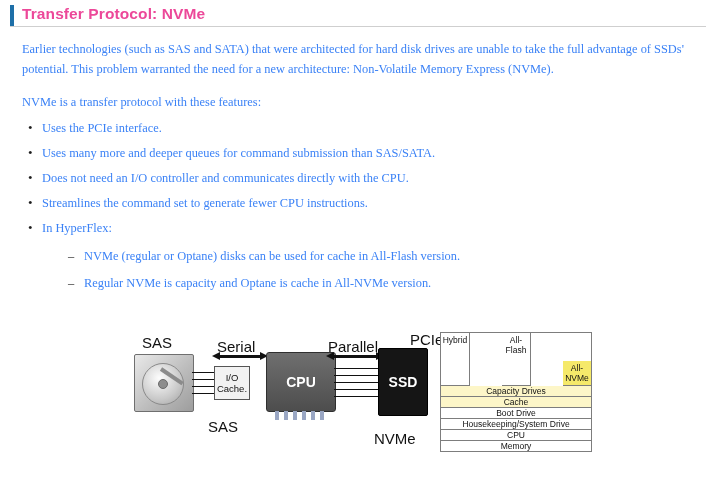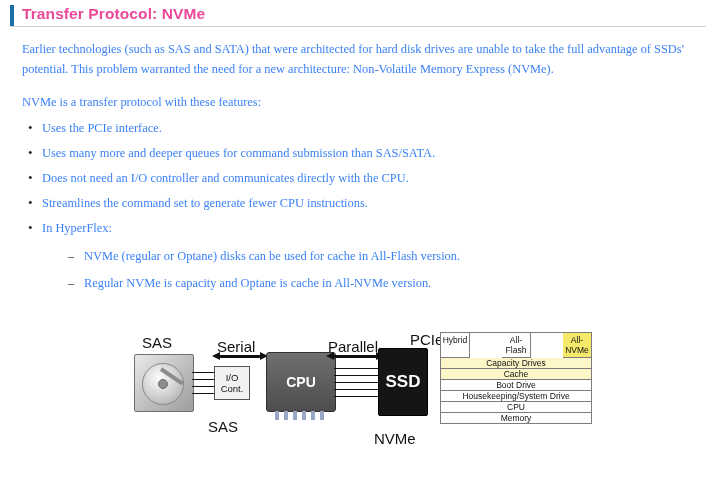--- a/index.html
+++ b/index.html
@@ -207,21 +207,21 @@
   .ssd {
     position: absolute;
     left: 258px;
     top: 22px;
     width: 48px;
     height: 66px;
     background: #151515;
     border: 1px solid #000;
     border-radius: 2px;
     color: #fff;
-    font-size: 17px;
+    font-size: 14px;
     font-weight: bold;
     display: flex;
     align-items: center;
     justify-content: center;
   }
   .lines-left {
     position: absolute;
     left: 72px;
     top: 44px;
     width: 22px;
@@ -280,21 +280,21 @@
     gap: 32px;
   }
   .legend .hdr > div {
     flex: 1;
     text-align: center;
     border-right: 1px solid #7d7d7d;
     border-bottom: 1px solid #7d7d7d;
     padding: 2px 0;
     background: #fff;
   }
-  .legend .hdr > div:last-child { border-right: none; }
+  .legend .hdr > div:last-child { border-right: none; margin-top: 28px; }
   .legend .hdr > div.sel { background: #f5e96a; }
   .legend .row {
     text-align: center;
     border-bottom: 1px solid #7d7d7d;
     padding: 0 0;
     background: #fff;
   }
   .legend .row:last-child { border-bottom: none; }
   .legend .row.hl { background: #fdf6c8; }
 </style>
@@ -344,21 +344,21 @@
 
     <div class="lines-left">
       <i style="top:2px;"></i>
         <i style="top:9px;"></i>
         <i style="top:16px;"></i>
         <i style="top:23px;"></i>
     </div>
 
     <div class="ioc">
       <div>I/O</div>
-      <div>Cont.</div>
+      <div>Cache.</div>
     </div>
 
     <div class="arrow-row" style="left:92px; top:26px; width:56px;">
       <div class="ah-l"></div>
         <div class="shaft"></div>
         <div class="ah-r"></div>
     </div>
 
     <div class="cpu">
       <span>CPU</span>

